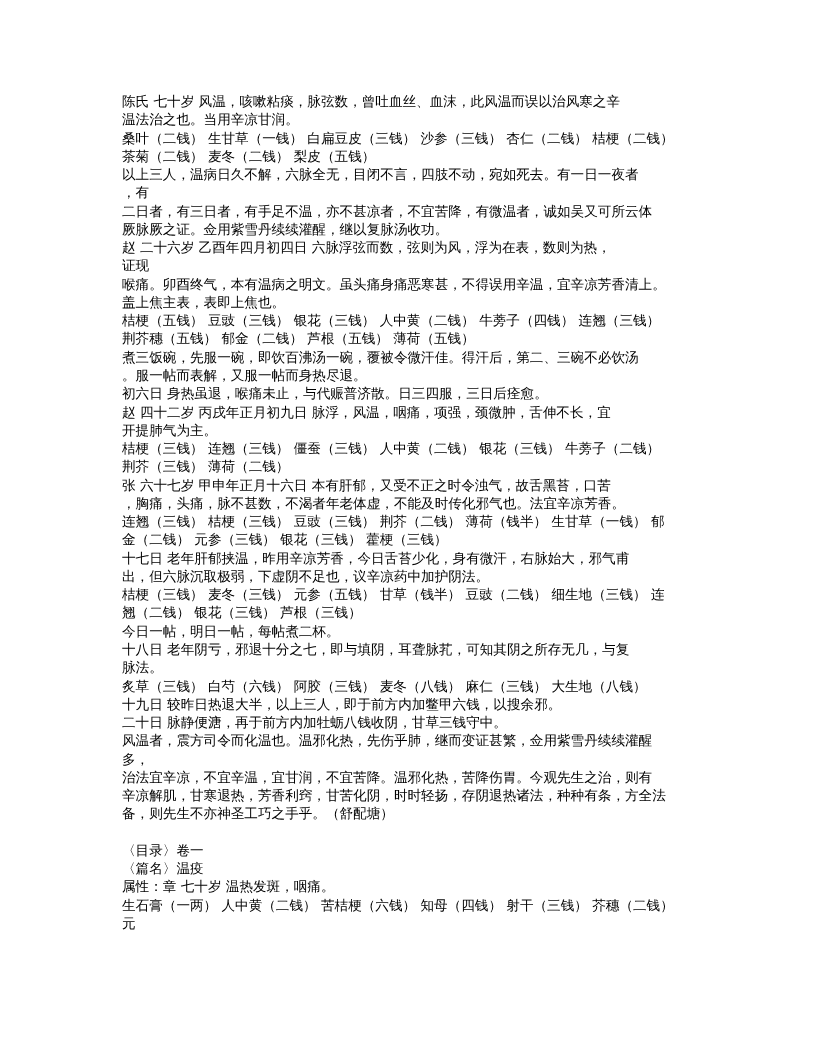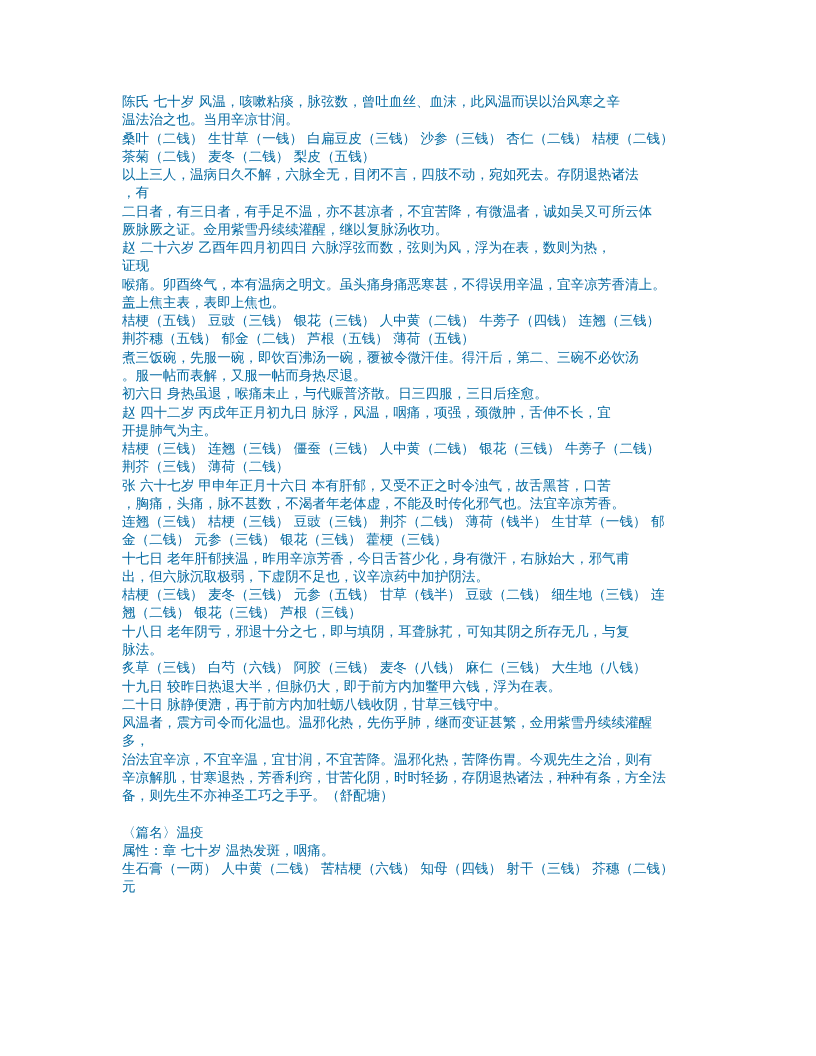--- a/index.html
+++ b/index.html
@@ -5,33 +5,33 @@
   html, body { margin: 0; padding: 0; background: #ffffff; }
   body { width: 816px; height: 1056px; position: relative; overflow: hidden; }
   .page {
     position: absolute;
     left: 122px;
     top: 92px;
     width: 580px;
     font-family: "DejaVu Sans", "Liberation Sans", sans-serif;
     font-size: 13.6px;
     line-height: 18.28px;
-    color: #0369a1;
+    color: #000000;
   }
   .line { white-space: pre; height: 18.28px; }
 </style>
 </head>
 <body>
 
 <div class="page">
   <div class="line">陈氏 七十岁 风温，咳嗽粘痰，脉弦数，曾吐血丝、血沫，此风温而误以治风寒之辛</div>
   <div class="line">温法治之也。当用辛凉甘润。</div>
   <div class="line">桑叶（二钱） 生甘草（一钱） 白扁豆皮（三钱） 沙参（三钱） 杏仁（二钱） 桔梗（二钱）</div>
   <div class="line">茶菊（二钱） 麦冬（二钱） 梨皮（五钱）</div>
-  <div class="line">以上三人，温病日久不解，六脉全无，目闭不言，四肢不动，宛如死去。存阴退热诸法</div>
+  <div class="line">以上三人，温病日久不解，六脉全无，目闭不言，四肢不动，宛如死去。有一日一夜者</div>
   <div class="line">，有</div>
   <div class="line">二日者，有三日者，有手足不温，亦不甚凉者，不宜苦降，有微温者，诚如吴又可所云体</div>
   <div class="line">厥脉厥之证。佥用紫雪丹续续灌醒，继以复脉汤收功。</div>
   <div class="line">赵 二十六岁 乙酉年四月初四日 六脉浮弦而数，弦则为风，浮为在表，数则为热，</div>
   <div class="line">证现</div>
   <div class="line">喉痛。卯酉终气，本有温病之明文。虽头痛身痛恶寒甚，不得误用辛温，宜辛凉芳香清上。</div>
   <div class="line">盖上焦主表，表即上焦也。</div>
   <div class="line">桔梗（五钱） 豆豉（三钱） 银花（三钱） 人中黄（二钱） 牛蒡子（四钱） 连翘（三钱）</div>
   <div class="line">荆芥穗（五钱） 郁金（二钱） 芦根（五钱） 薄荷（五钱）</div>
   <div class="line">煮三饭碗，先服一碗，即饮百沸汤一碗，覆被令微汗佳。得汗后，第二、三碗不必饮汤</div>
@@ -42,28 +42,30 @@
   <div class="line">桔梗（三钱） 连翘（三钱） 僵蚕（三钱） 人中黄（二钱） 银花（三钱） 牛蒡子（二钱）</div>
   <div class="line">荆芥（三钱） 薄荷（二钱）</div>
   <div class="line">张 六十七岁 甲申年正月十六日 本有肝郁，又受不正之时令浊气，故舌黑苔，口苦</div>
   <div class="line">，胸痛，头痛，脉不甚数，不渴者年老体虚，不能及时传化邪气也。法宜辛凉芳香。</div>
   <div class="line">连翘（三钱） 桔梗（三钱） 豆豉（三钱） 荆芥（二钱） 薄荷（钱半） 生甘草（一钱） 郁</div>
   <div class="line">金（二钱） 元参（三钱） 银花（三钱） 藿梗（三钱）</div>
   <div class="line">十七日 老年肝郁挟温，昨用辛凉芳香，今日舌苔少化，身有微汗，右脉始大，邪气甫</div>
   <div class="line">出，但六脉沉取极弱，下虚阴不足也，议辛凉药中加护阴法。</div>
   <div class="line">桔梗（三钱） 麦冬（三钱） 元参（五钱） 甘草（钱半） 豆豉（二钱） 细生地（三钱） 连</div>
   <div class="line">翘（二钱） 银花（三钱） 芦根（三钱）</div>
+  <div class="line">今日一帖，明日一帖，每帖煮二杯。</div>
   <div class="line">十八日 老年阴亏，邪退十分之七，即与填阴，耳聋脉芤，可知其阴之所存无几，与复</div>
   <div class="line">脉法。</div>
   <div class="line">炙草（三钱） 白芍（六钱） 阿胶（三钱） 麦冬（八钱） 麻仁（三钱） 大生地（八钱）</div>
-  <div class="line">十九日 较昨日热退大半，但脉仍大，即于前方内加鳖甲六钱，浮为在表。</div>
+  <div class="line">十九日 较昨日热退大半，以上三人，即于前方内加鳖甲六钱，以搜余邪。</div>
   <div class="line">二十日 脉静便溏，再于前方内加牡蛎八钱收阴，甘草三钱守中。</div>
   <div class="line">风温者，震方司令而化温也。温邪化热，先伤乎肺，继而变证甚繁，佥用紫雪丹续续灌醒</div>
   <div class="line">多，</div>
   <div class="line">治法宜辛凉，不宜辛温，宜甘润，不宜苦降。温邪化热，苦降伤胃。今观先生之治，则有</div>
   <div class="line">辛凉解肌，甘寒退热，芳香利窍，甘苦化阴，时时轻扬，存阴退热诸法，种种有条，方全法</div>
   <div class="line">备，则先生不亦神圣工巧之手乎。（舒配塘）</div>
   <div class="line"></div>
+  <div class="line">〈目录〉卷一</div>
   <div class="line">〈篇名〉温疫</div>
   <div class="line">属性：章 七十岁 温热发斑，咽痛。</div>
   <div class="line">生石膏（一两） 人中黄（二钱） 苦桔梗（六钱） 知母（四钱） 射干（三钱） 芥穗（二钱）</div>
   <div class="line">元</div>
 </div>
 
 </body></html>

